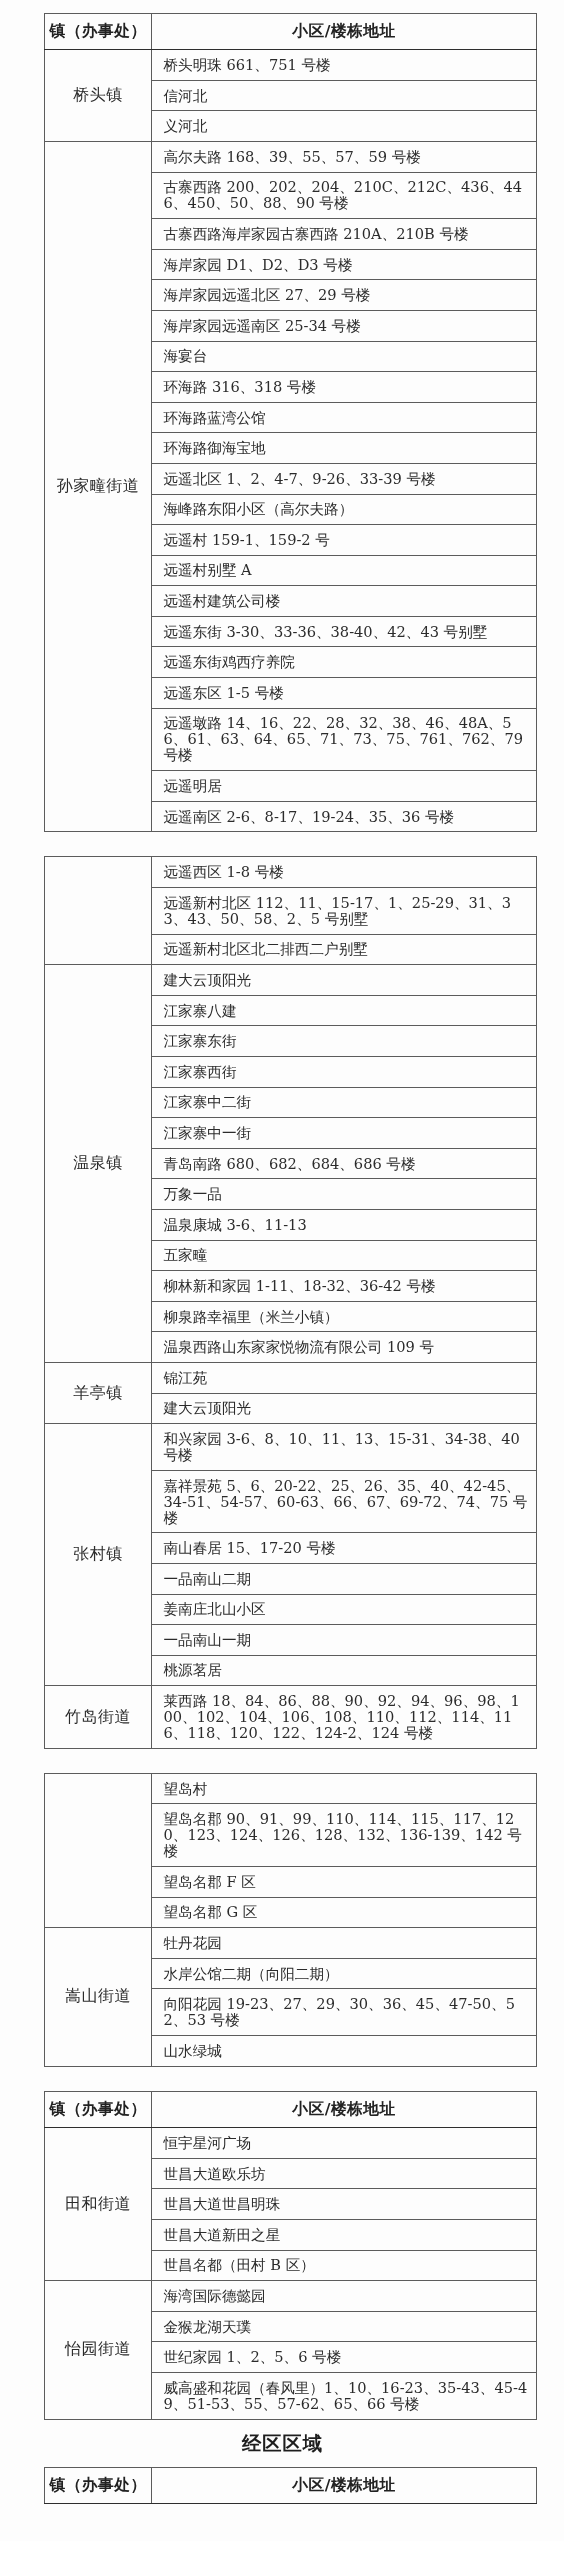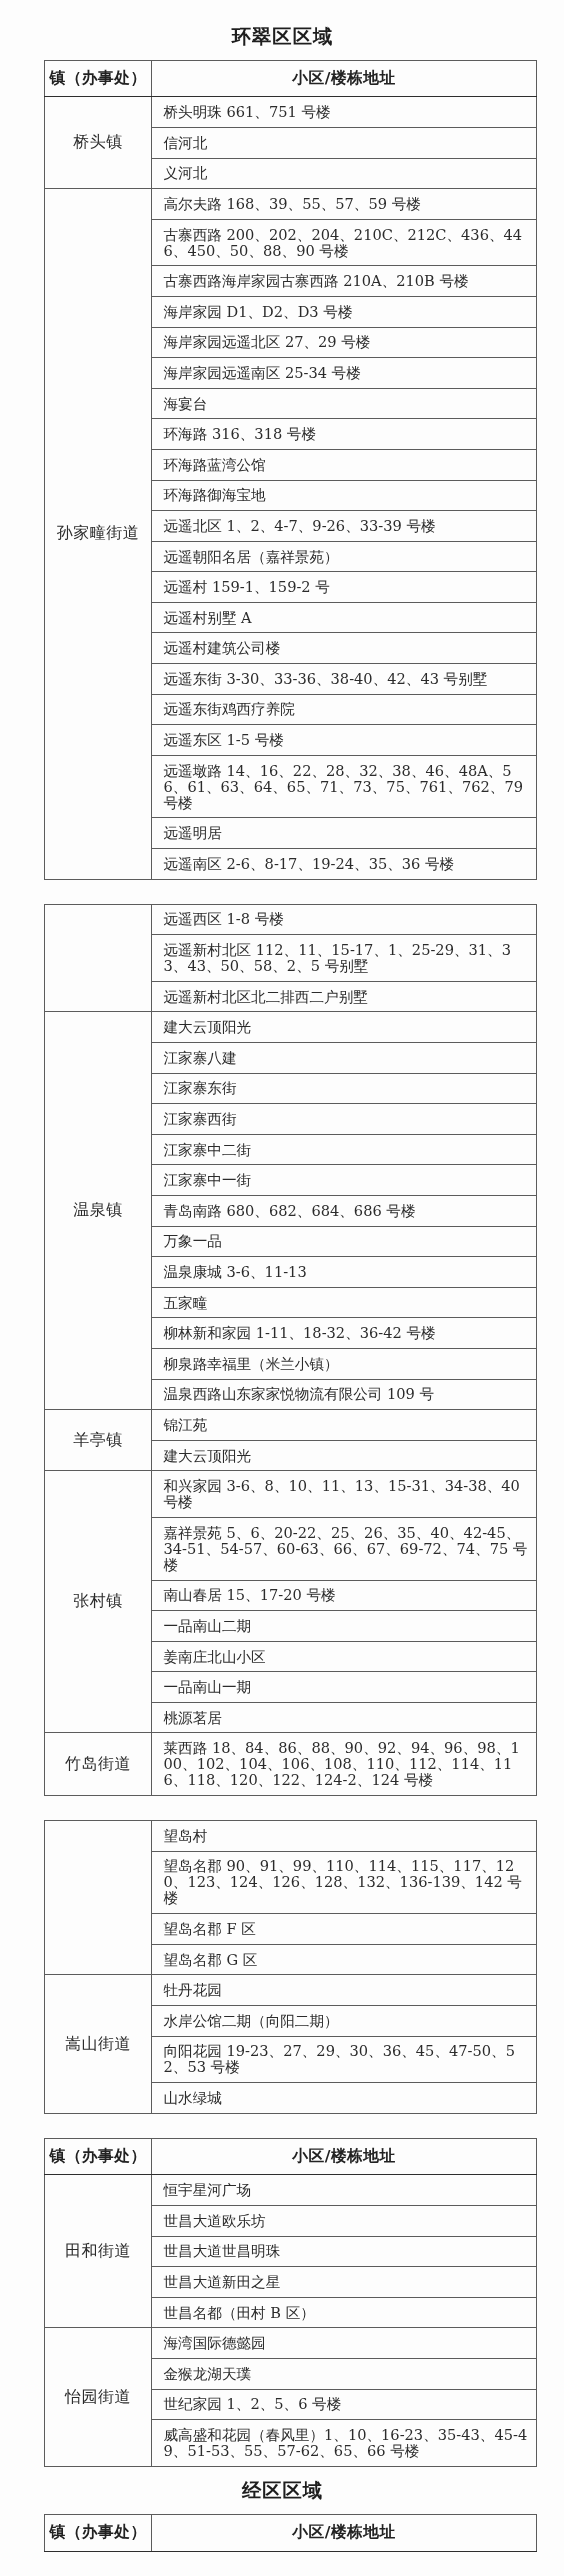--- a/index.html
+++ b/index.html
@@ -74,21 +74,20 @@
     text-align: left;
     padding: 6.8px 7.3px 6.8px 11.5px;
     line-height: 16px;
     word-break: break-all;
   }
 </style>
 </head>
 <body>
 
 <div class="page">
-    <div class="doc-title">环翠区区域</div>
     <table class="grid">
       <colgroup>
         <col class="c-label">
         <col class="c-addr">
       </colgroup>
       <thead>
         <tr>
           <th>镇（办事处）</th>
           <th>小区/楼栋地址</th>
         </tr>
@@ -132,21 +131,21 @@
         <tr>
           <td class="addr">环海路蓝湾公馆</td>
         </tr>
         <tr>
           <td class="addr">环海路御海宝地</td>
         </tr>
         <tr>
           <td class="addr">远遥北区 1、2、4-7、9-26、33-39 号楼</td>
         </tr>
         <tr>
-          <td class="addr">远遥朝阳名居（嘉祥景苑）</td>
+          <td class="addr">海峰路东阳小区（高尔夫路）</td>
         </tr>
         <tr>
           <td class="addr">远遥村 159-1、159-2 号</td>
         </tr>
         <tr>
           <td class="addr">远遥村别墅 A</td>
         </tr>
         <tr>
           <td class="addr">远遥村建筑公司楼</td>
         </tr>

